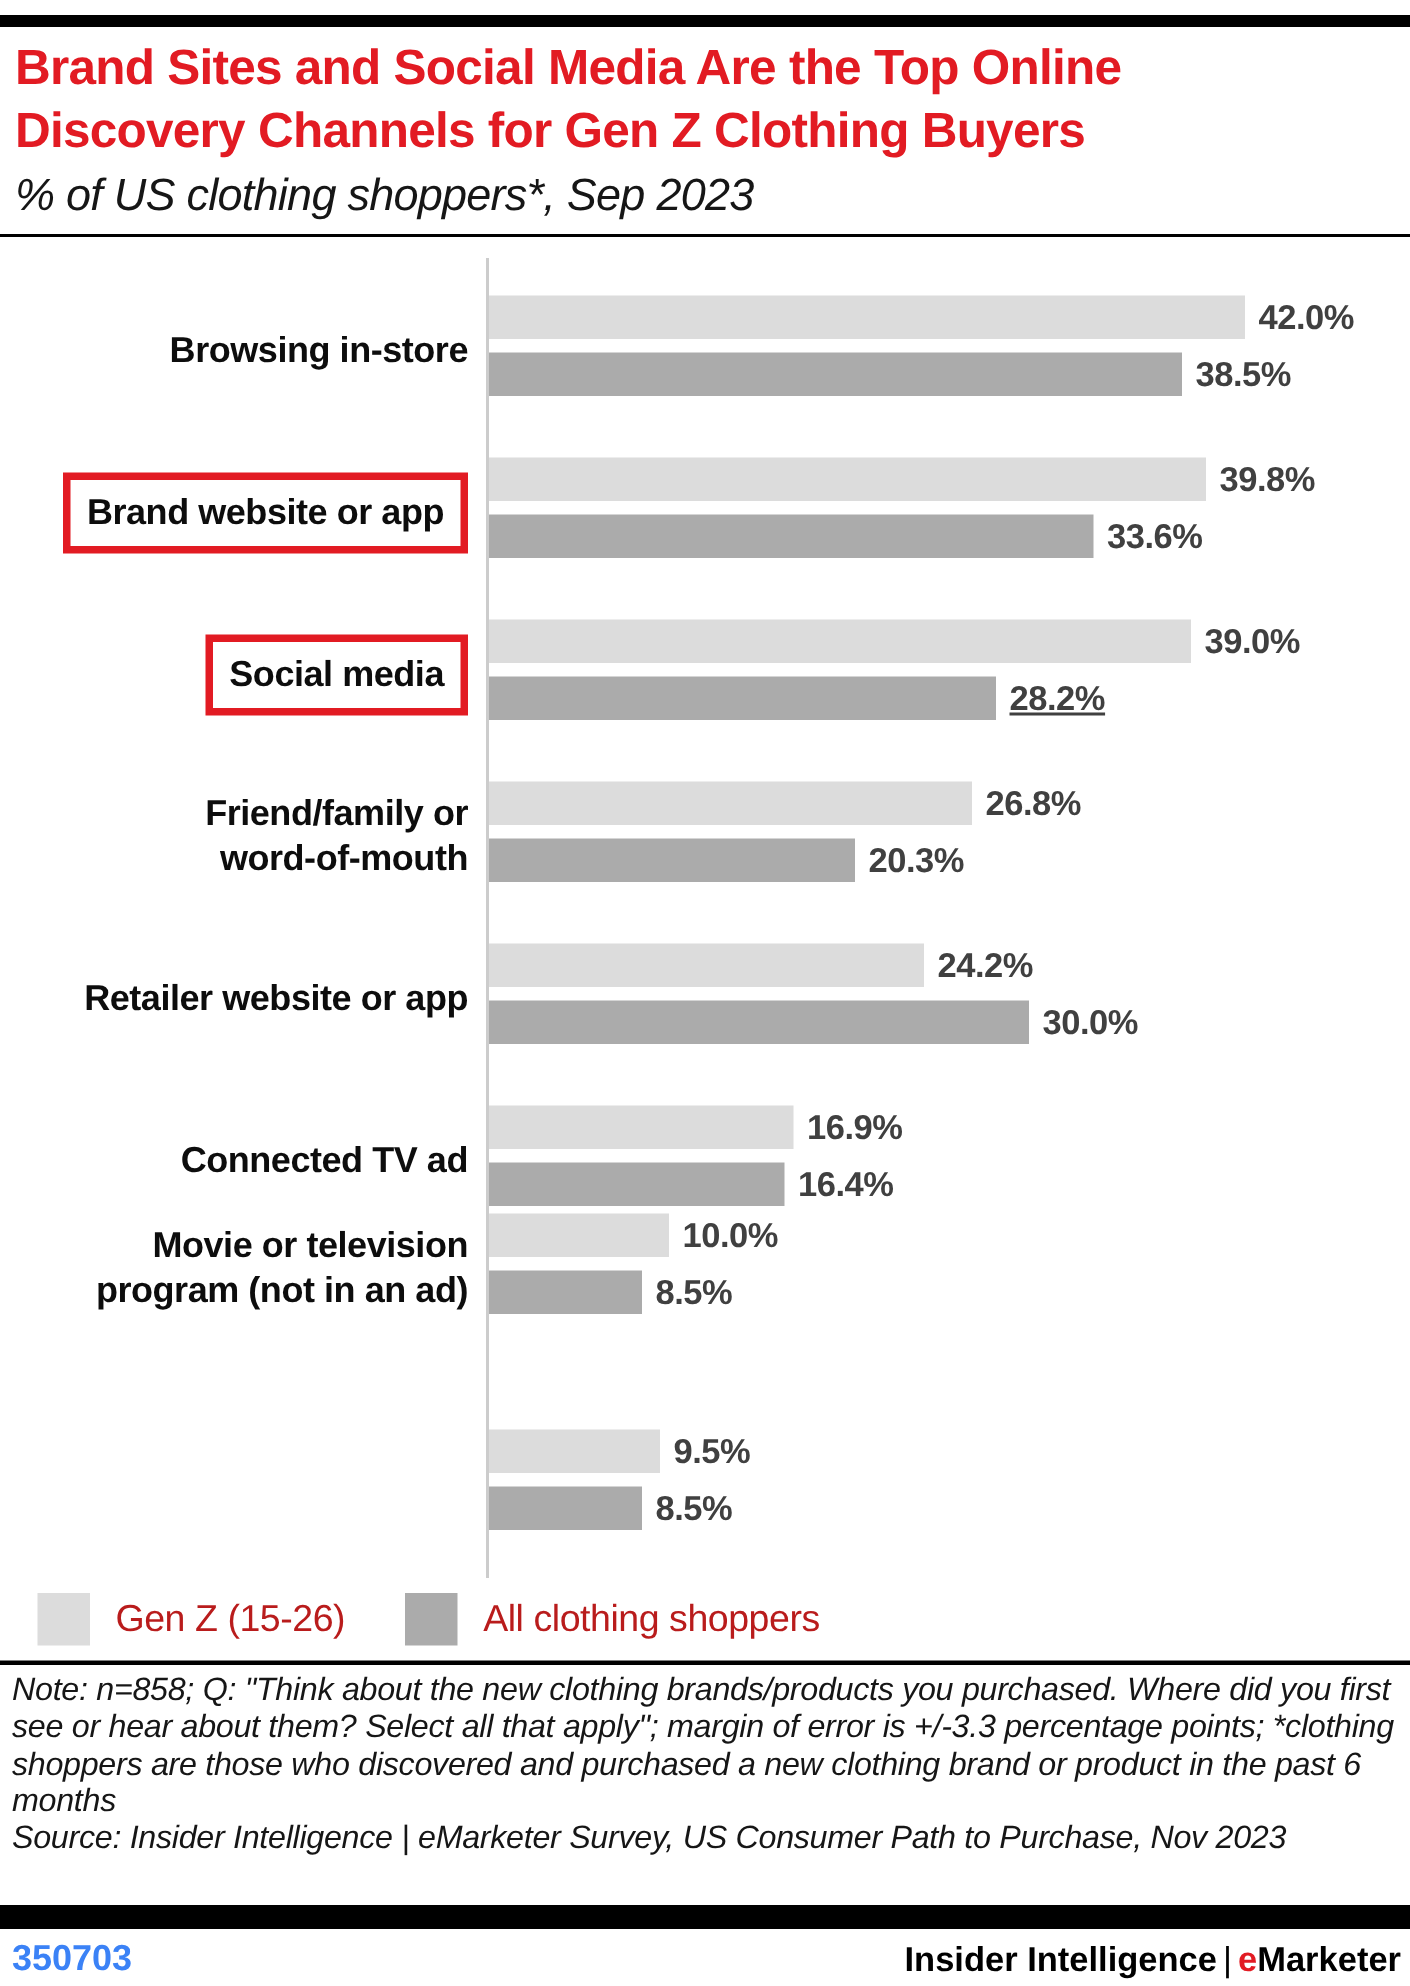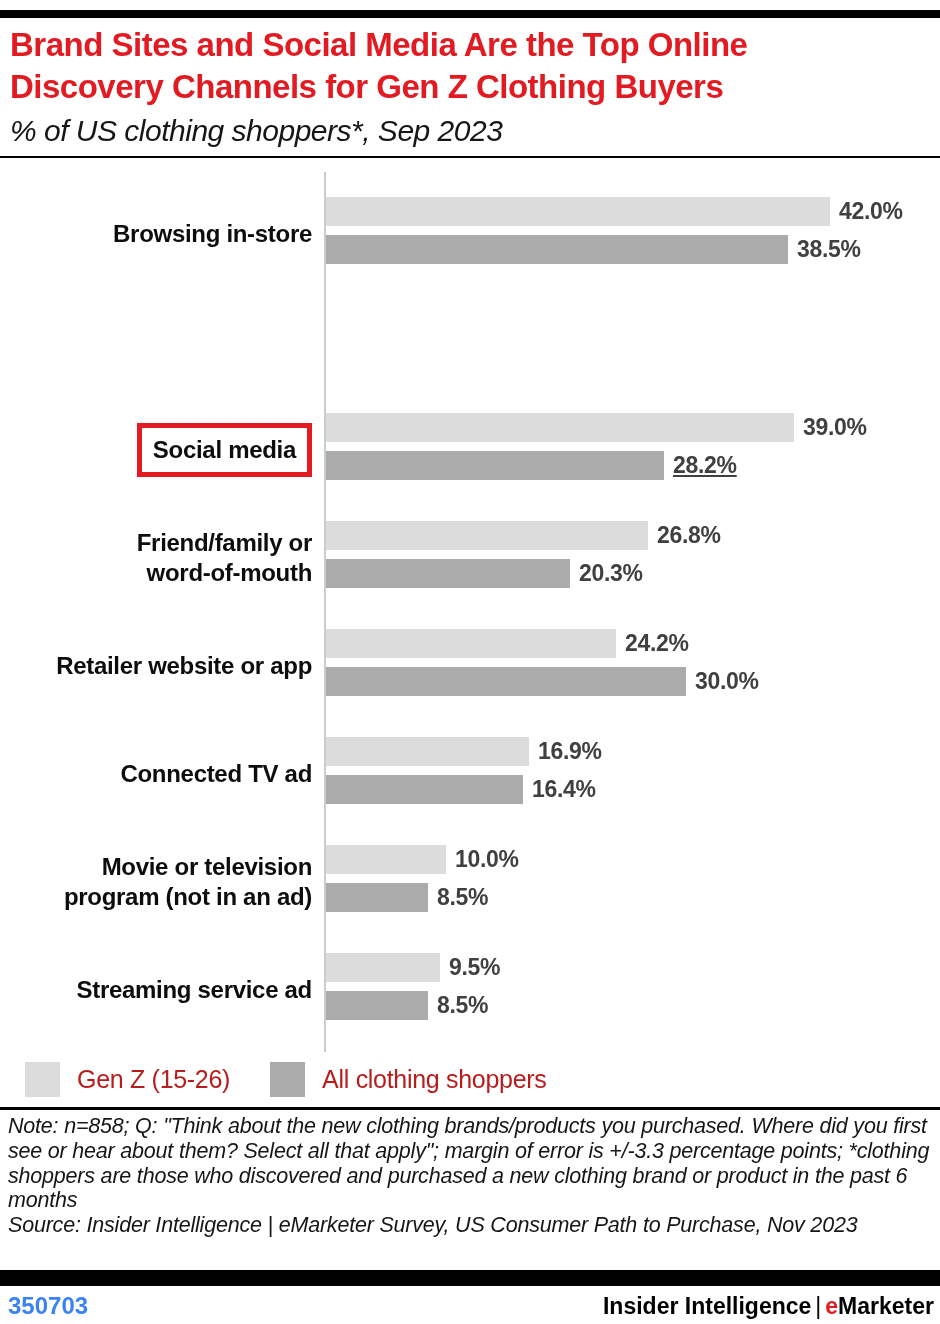--- a/index.html
+++ b/index.html
@@ -66,20 +66,29 @@
 
   <div class="row" style="top: 20px;">
         <div class="catcell">
           <span class="cat">Browsing in-store</span>
         </div>
         <div class="bar" style="top: 17px; width: 504px; background: rgb(220, 220, 220);"></div>
         <div class="val" style="top: 17px; left: 839px;">42.0%</div>
         <div class="bar" style="top: 55px; width: 462px; background: rgb(171, 171, 171);"></div>
         <div class="val" style="top: 55px; left: 797px;">38.5%</div>
       </div>
+      <div class="row" style="top: 128px;">
+        <div class="catcell">
+          <span class="cat boxed" style="border-color: rgb(226, 27, 35);">Brand website or app</span>
+        </div>
+        <div class="bar" style="top: 17px; width: 478px; background: rgb(220, 220, 220);"></div>
+        <div class="val" style="top: 17px; left: 813px;">39.8%</div>
+        <div class="bar" style="top: 55px; width: 403px; background: rgb(171, 171, 171);"></div>
+        <div class="val" style="top: 55px; left: 738px;">33.6%</div>
+      </div>
       <div class="row" style="top: 236px;">
         <div class="catcell">
           <span class="cat boxed" style="border-color: rgb(226, 27, 35);">Social media</span>
         </div>
         <div class="bar" style="top: 17px; width: 468px; background: rgb(220, 220, 220);"></div>
         <div class="val" style="top: 17px; left: 803px;">39.0%</div>
         <div class="bar" style="top: 55px; width: 338px; background: rgb(171, 171, 171);"></div>
         <div class="val" style="top: 55px; left: 673px; text-decoration: underline;">28.2%</div>
       </div>
       <div class="row" style="top: 344px;">
@@ -103,34 +112,31 @@
       </div>
       <div class="row" style="top: 560px;">
         <div class="catcell">
           <span class="cat">Connected TV ad</span>
         </div>
         <div class="bar" style="top: 17px; width: 203px; background: rgb(220, 220, 220);"></div>
         <div class="val" style="top: 17px; left: 538px;">16.9%</div>
         <div class="bar" style="top: 55px; width: 197px; background: rgb(171, 171, 171);"></div>
         <div class="val" style="top: 55px; left: 532px;">16.4%</div>
       </div>
-      <div class="row" style="top: 668px;">
+      <div class="row" style="top: 632px;">
         <div class="catcell">
           <span class="cat">Movie or television
 program (not in an ad)</span>
         </div>
         <div class="bar" style="top: 17px; width: 120px; background: rgb(220, 220, 220);"></div>
         <div class="val" style="top: 17px; left: 455px;">10.0%</div>
         <div class="bar" style="top: 55px; width: 102px; background: rgb(171, 171, 171);"></div>
         <div class="val" style="top: 55px; left: 437px;">8.5%</div>
       </div>
       <div class="row" style="top: 776px;">
-        <div class="catcell">
-          <span class="cat">Streaming service ad</span>
-        </div>
         <div class="bar" style="top: 17px; width: 114px; background: rgb(220, 220, 220);"></div>
         <div class="val" style="top: 17px; left: 449px;">9.5%</div>
         <div class="bar" style="top: 55px; width: 102px; background: rgb(171, 171, 171);"></div>
         <div class="val" style="top: 55px; left: 437px;">8.5%</div>
       </div>
     </div>
 
   <div class="legend">
     <div class="legend-item">
       <div class="swatch" id="swatch0" style="background: rgb(220, 220, 220);"></div>

